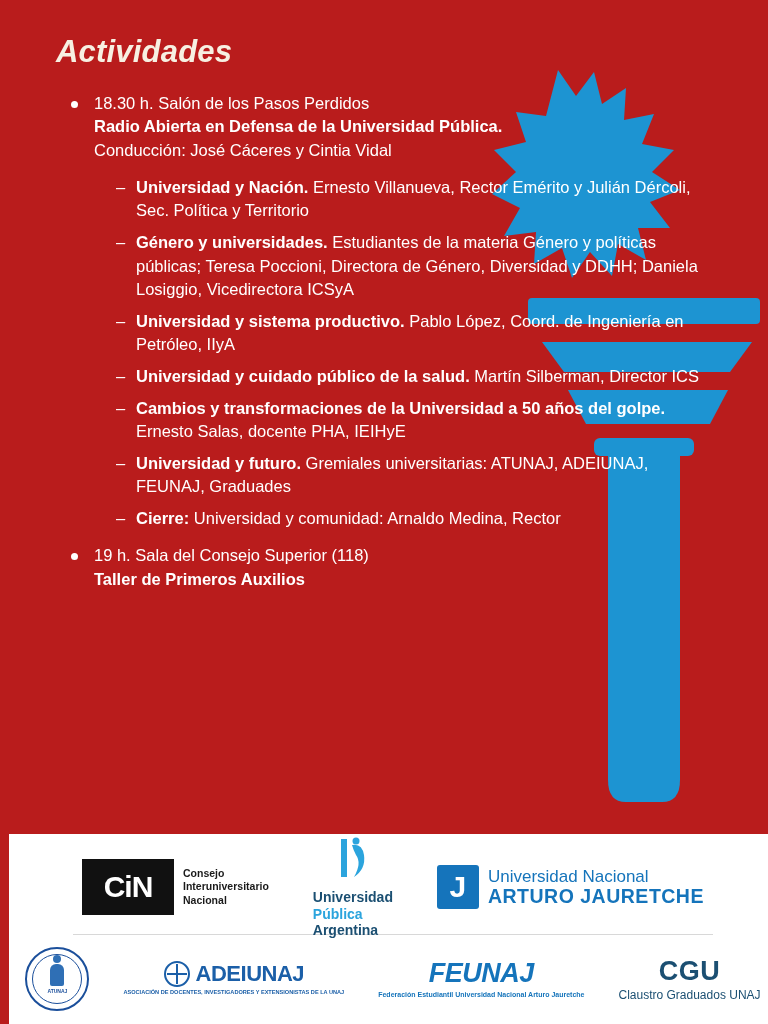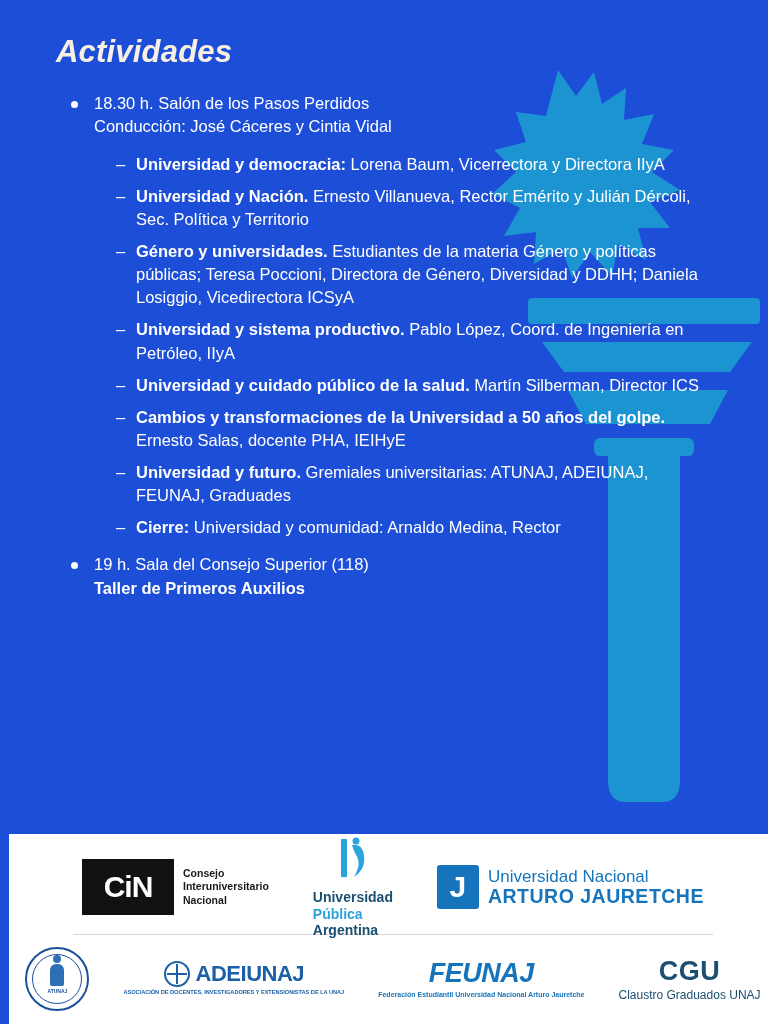--- a/index.html
+++ b/index.html
@@ -9,21 +9,21 @@
     height: 1024px;
     font-family: "Liberation Sans", sans-serif;
     background: #ffffff;
     overflow: hidden;
   }
 
   #poster {
     position: relative;
     width: 768px;
     height: 1024px;
-    background: #1d4ed8;
+    background: #b91c1c;
     overflow: hidden;
   }
 
   
   .torch {
     position: absolute;
     right: 0;
     top: 60px;
     width: 300px;
     height: 780px;
@@ -258,26 +258,24 @@
     </g>
   </svg>
 
   <div class="content">
     <h1 class="title">Actividades</h1>
 
     <ul class="bullets">
 
       <li class="bullet-item block-gap">
         <div class="line">18.30 h. Salón de los Pasos Perdidos</div>
+        <div class="line bold">Radio Abierta en Defensa de la Universidad Pública.</div>
         <div class="line">Conducción: José Cáceres y Cintia Vidal</div>
 
         <ul class="subitems">
-          <li class="subitem">
-            <span class="lead">Universidad y democracia:</span><span> Lorena Baum, Vicerrectora y Directora IIyA</span>
-          </li>
           <li class="subitem">
             <span class="lead">Universidad y Nación.</span><span> Ernesto Villanueva, Rector Emérito y Julián Dércoli, Sec. Política y Territorio</span>
           </li>
           <li class="subitem">
             <span class="lead">Género y universidades.</span><span> Estudiantes de la materia Género y políticas públicas; Teresa Poccioni, Directora de Género, Diversidad y DDHH; Daniela Losiggio, Vicedirectora ICSyA</span>
           </li>
           <li class="subitem">
             <span class="lead">Universidad y sistema productivo.</span><span> Pablo López, Coord. de Ingeniería en Petróleo, IIyA</span>
           </li>
           <li class="subitem">

